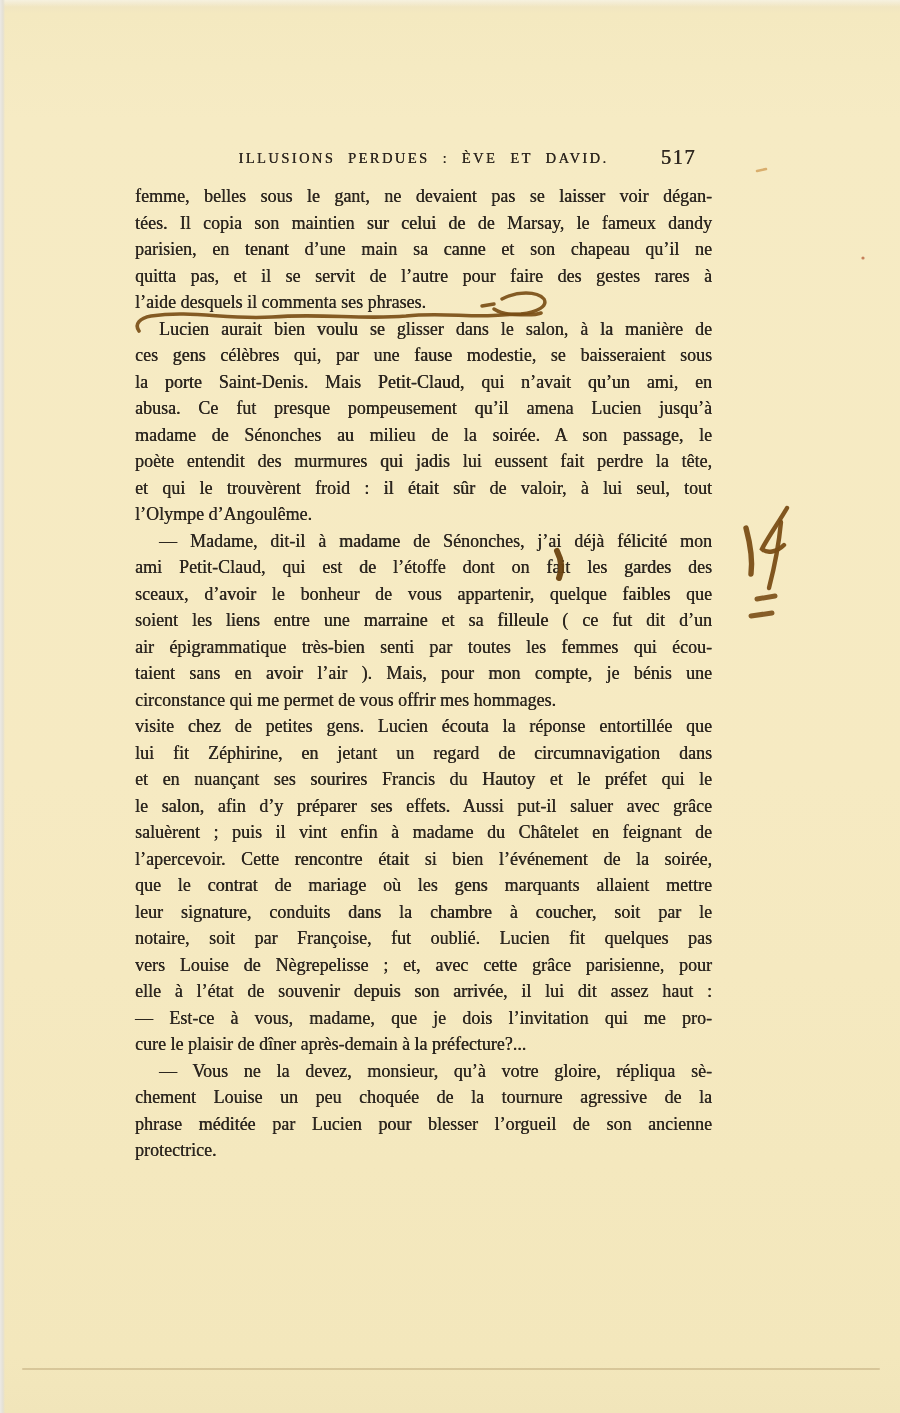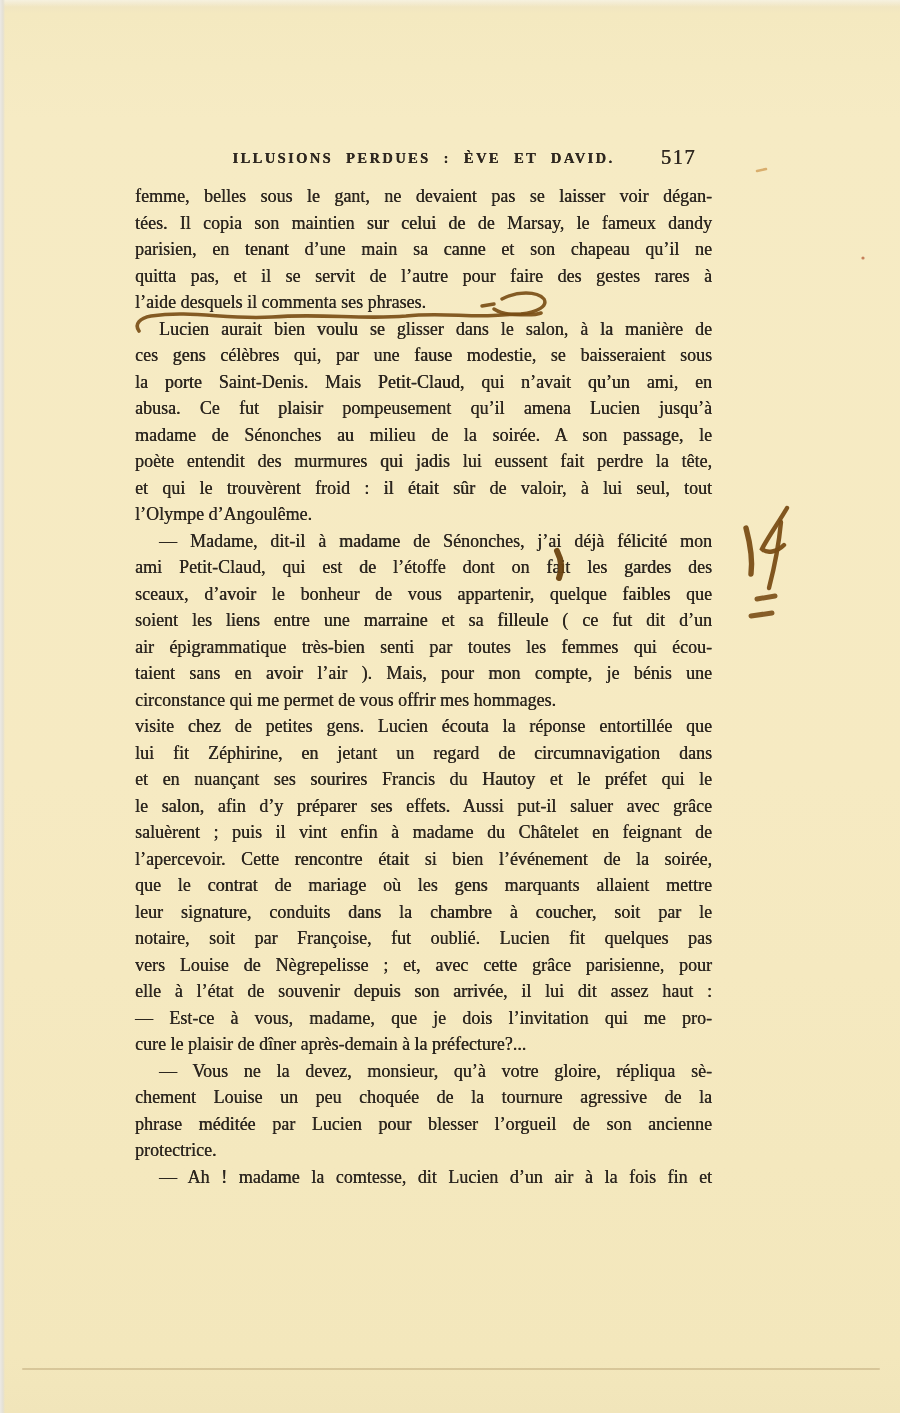--- a/index.html
+++ b/index.html
@@ -19,21 +19,21 @@
   .edge-top{
     position:absolute;left:0;top:0;width:900px;height:7px;
     background:linear-gradient(180deg,rgba(255,255,252,.5),rgba(255,255,252,0));
   }
   .running-head{
     position:absolute;left:135px;top:150px;width:577px;height:28px;
     display:flex;justify-content:center;align-items:baseline;
     color:#2f2820;
   }
   .running-head .title{
-    font-weight:bold;font-size:14.5px;letter-spacing:2.4px;word-spacing:7px;
+    font-weight:normal;font-size:14.5px;letter-spacing:2.4px;word-spacing:7px;
     text-shadow:0.25px 0 0 currentColor;
   }
   .running-head .folio{
     position:absolute;right:16px;top:-4px;
     font-size:20.5px;letter-spacing:1.5px;
     text-shadow:0.4px 0 0 currentColor;
   }
   .textcol{
     position:absolute;left:135px;top:183px;width:577px;
     color:#2d2720;font-size:18px;font-family:Liberation Serif, serif;
@@ -65,21 +65,21 @@
 
   <div class="textcol">
       <div class="line">femme, belles sous le gant, ne devaient pas se laisser voir dégan-</div>
       <div class="line">tées. Il copia son maintien sur celui de de Marsay, le fameux dandy</div>
       <div class="line">parisien, en tenant d’une main sa canne et son chapeau qu’il ne</div>
       <div class="line">quitta pas, et il se servit de l’autre pour faire des gestes rares à</div>
       <div class="line end">l’aide desquels il commenta ses phrases.</div>
       <div class="line ind">Lucien aurait bien voulu se glisser dans le salon, à la manière de</div>
       <div class="line">ces gens célèbres qui, par une fause modestie, se baisseraient sous</div>
       <div class="line">la porte Saint-Denis. Mais Petit-Claud, qui n’avait qu’un ami, en</div>
-      <div class="line">abusa. Ce fut plaisir pompeusement qu’il amena Lucien jusqu’à</div>
+      <div class="line">abusa. Ce fut presque pompeusement qu’il amena Lucien jusqu’à</div>
       <div class="line">madame de Sénonches au milieu de la soirée. A son passage, le</div>
       <div class="line">poète entendit des murmures qui jadis lui eussent fait perdre la tête,</div>
       <div class="line">et qui le trouvèrent froid&nbsp;: il était sûr de valoir, à lui seul, tout</div>
       <div class="line end">l’Olympe d’Angoulême.</div>
       <div class="line ind">— Madame, dit-il à madame de Sénonches, j’ai déjà félicité mon</div>
       <div class="line">ami Petit-Claud, qui est de l’étoffe dont on fait les gardes des</div>
       <div class="line">sceaux, d’avoir le bonheur de vous appartenir, quelque faibles que</div>
       <div class="line">soient les liens entre une marraine et sa filleule ( ce fut dit d’un</div>
       <div class="line">air épigrammatique très-bien senti par toutes les femmes qui écou-</div>
       <div class="line">taient sans en avoir l’air ). Mais, pour mon compte, je bénis une</div>
@@ -94,21 +94,20 @@
       <div class="line">leur signature, conduits dans la chambre à coucher, soit par le</div>
       <div class="line">notaire, soit par Françoise, fut oublié. Lucien fit quelques pas</div>
       <div class="line">vers Louise de Nègrepelisse&nbsp;; et, avec cette grâce parisienne, pour</div>
       <div class="line">elle à l’état de souvenir depuis son arrivée, il lui dit assez haut&nbsp;:</div>
       <div class="line">— Est-ce à vous, madame, que je dois l’invitation qui me pro-</div>
       <div class="line end">cure le plaisir de dîner après-demain à la préfecture?...</div>
       <div class="line ind">— Vous ne la devez, monsieur, qu’à votre gloire, répliqua sè-</div>
       <div class="line">chement Louise un peu choquée de la tournure agressive de la</div>
       <div class="line">phrase méditée par Lucien pour blesser l’orgueil de son ancienne</div>
       <div class="line end">protectrice.</div>
-      <div class="line ind">— Ah&nbsp;! madame la comtesse, dit Lucien d’un air à la fois fin et</div>
     </div>
 
   <svg class="marks" width="900" height="1413" viewBox="0 0 900 1413">
 
     <path d="M139,331 C134,324 140,318 151,316 C192,310 228,320 272,317 C322,313 362,320 406,316 C441,312 472,318 502,315 C517,313 531,317 541,313" fill="none" stroke="#7a4e16" stroke-width="3.6" stroke-linecap="round" opacity="0.92"></path>
 
     <path d="M482,306 L494,304 M502,299 C517,291 537,291 544,299 C548,306 538,312 521,314 C510,315 500,313 494,309" fill="none" stroke="#7a4e16" stroke-width="3.4" stroke-linecap="round" opacity="0.92"></path>
 
     <path d="M557,551 C561,559 563,569 559,578" fill="none" stroke="#6a4210" stroke-width="6" stroke-linecap="round" opacity="0.95"></path>
 

